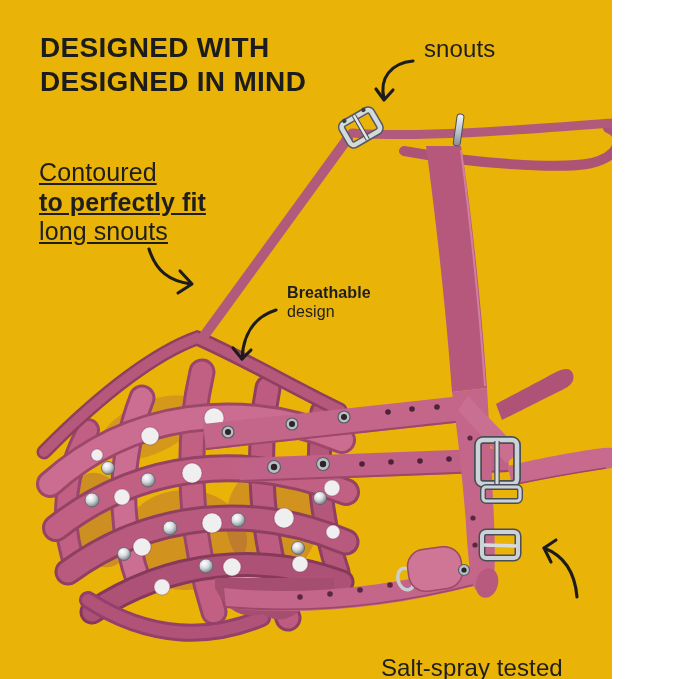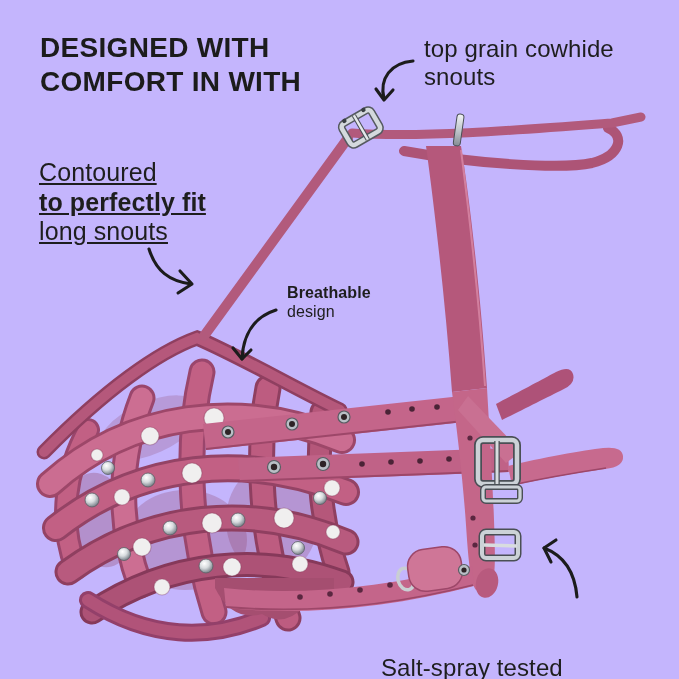--- a/index.html
+++ b/index.html
@@ -1,19 +1,19 @@
 <!DOCTYPE html>
 <html><head>
 <meta charset="utf-8">
 <style>
   html,body{margin:0;padding:0;}
   .stage{
     position:relative;
-    width:679px;height:679px;
-    background:#c4b5fd;
+    width:612px;height:679px;
+    background:#eab308;
     overflow:hidden;
     font-family:"Liberation Sans","DejaVu Sans",sans-serif;
     color:#1e1e1e;
   }
   .layer{position:absolute;left:0;top:0;}
   .txt{position:absolute;line-height:1.18;letter-spacing:0.1px;}
   .txt div{white-space:nowrap;}
   .headline{left:40px;top:31px;font-size:28px;font-weight:700;line-height:1.2;letter-spacing:0.3px;color:#1c1c1c;}
   .co-hypo{left:424px;top:35px;font-size:24px;}
   .co-contoured{left:39px;top:158px;font-size:25px;text-decoration:underline;}
@@ -222,25 +222,24 @@
       </g>
       <g>
         <path d="M577,597 C575,573 565,556 544,548"></path>
         <polyline points="556,540 544,548 551,562"></polyline>
       </g>
     </g>
   </svg>
 
   <div class="txt headline">
     <div>DESIGNED WITH</div>
-    <div>COMFORT IN WITH</div>
+    <div>DESIGNED IN MIND</div>
   </div>
 
   <div class="txt co-hypo">
-    <div>top grain cowhide</div>
     <div>snouts</div>
   </div>
 
   <div class="txt co-contoured">
     <div>Contoured</div>
     <div class="b">to perfectly fit</div>
     <div>long snouts</div>
   </div>
 
   <div class="txt co-breathable">

